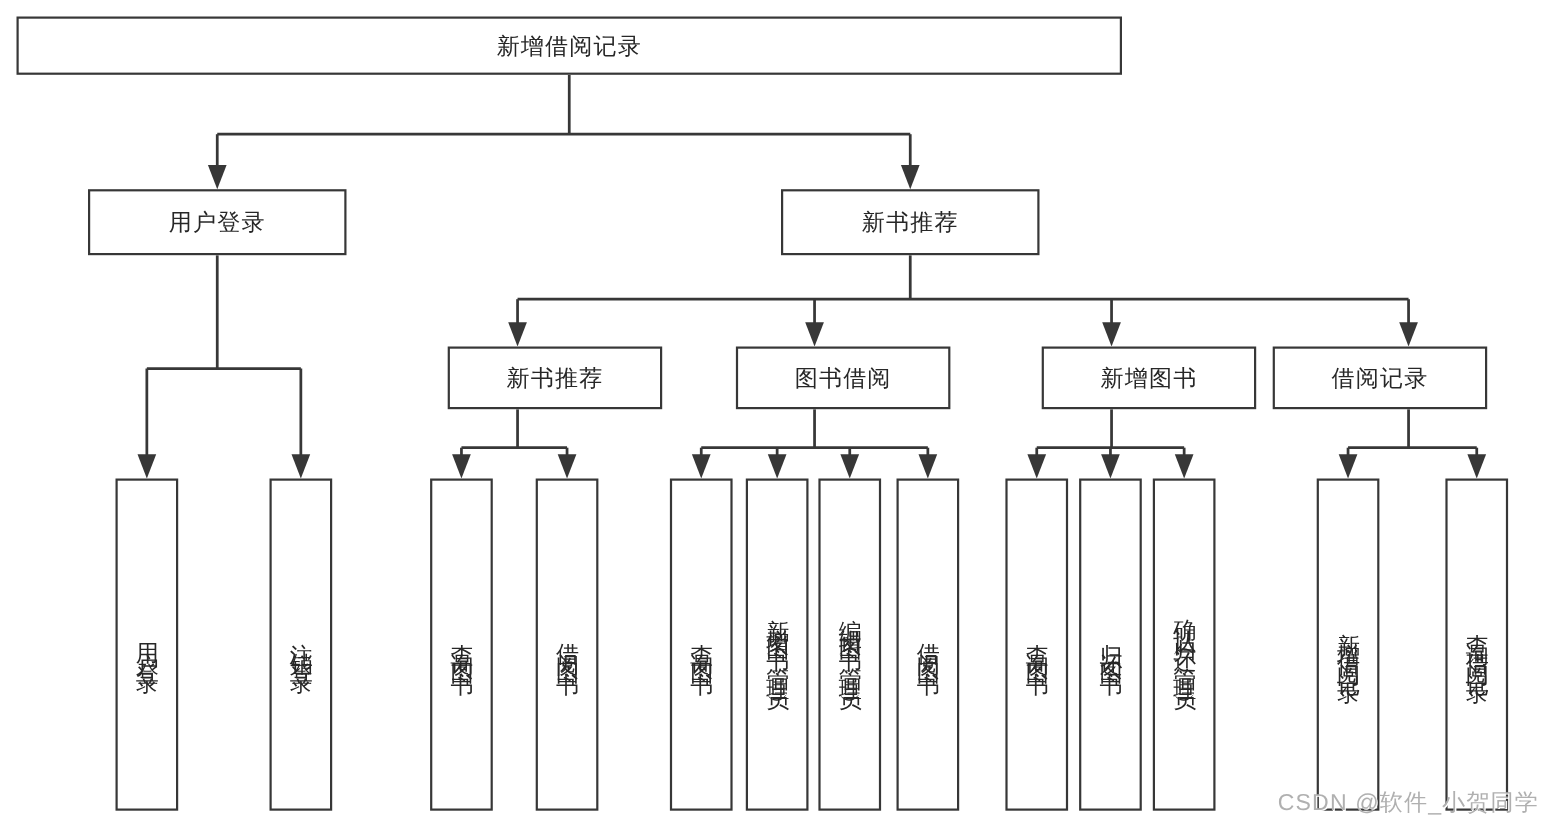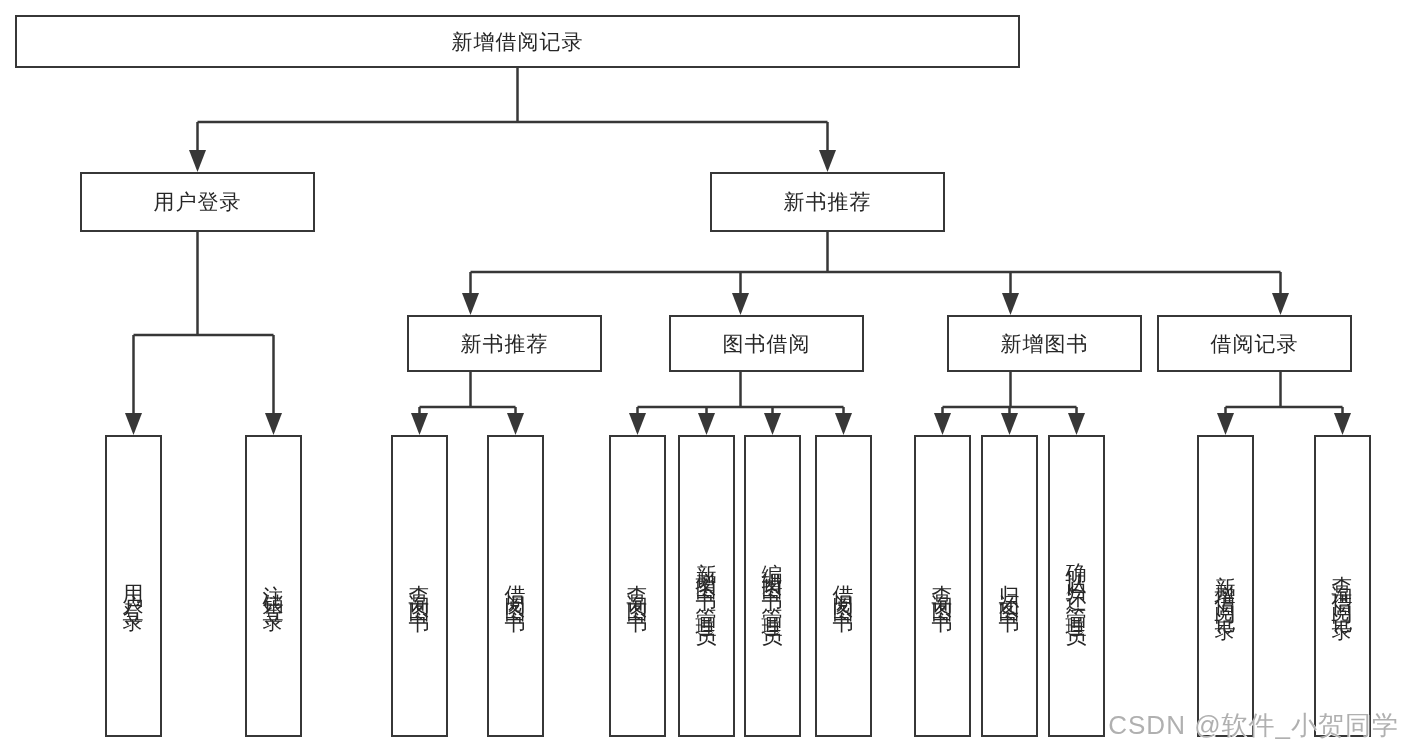--- a/index.html
+++ b/index.html
@@ -67,21 +67,21 @@
   .leaf-c4 { left: 815px; }
   .leaf-d1 { left: 914px; }
   .leaf-d2 { left: 981px; }
   .leaf-d3 { left: 1048px; }
   .leaf-e1 { left: 1197px; }
   .leaf-e2 { left: 1314px; }
   .watermark {
     position: absolute;
     right: 6px;
     bottom: 4px;
-    font-size: 26px;
+    font-size: 21px;
     color: #b0b0b0;
     letter-spacing: 1px;
     text-shadow: 1px 1px 0 #ffffff;
     white-space: nowrap;
   }
 </style>
 </head>
 <body>
 
 <div class="canvas">

